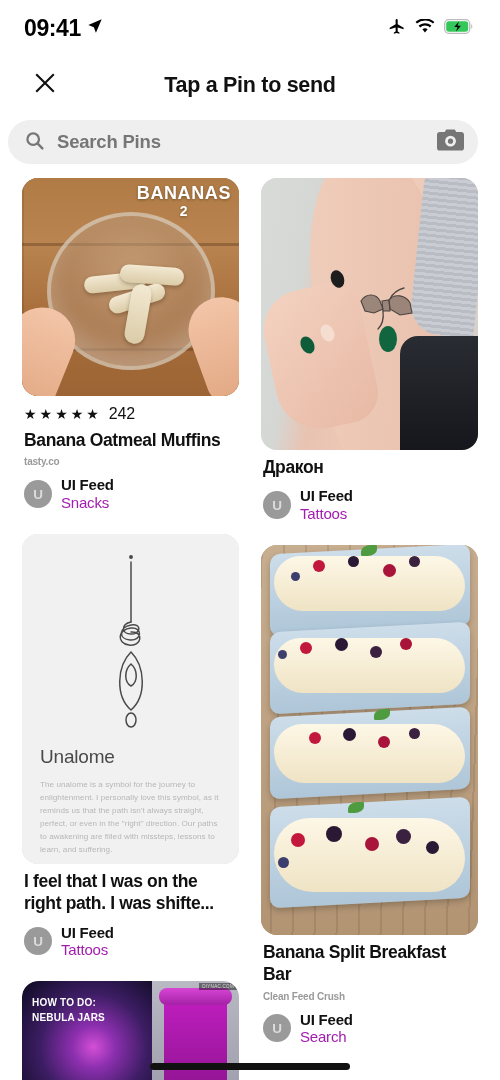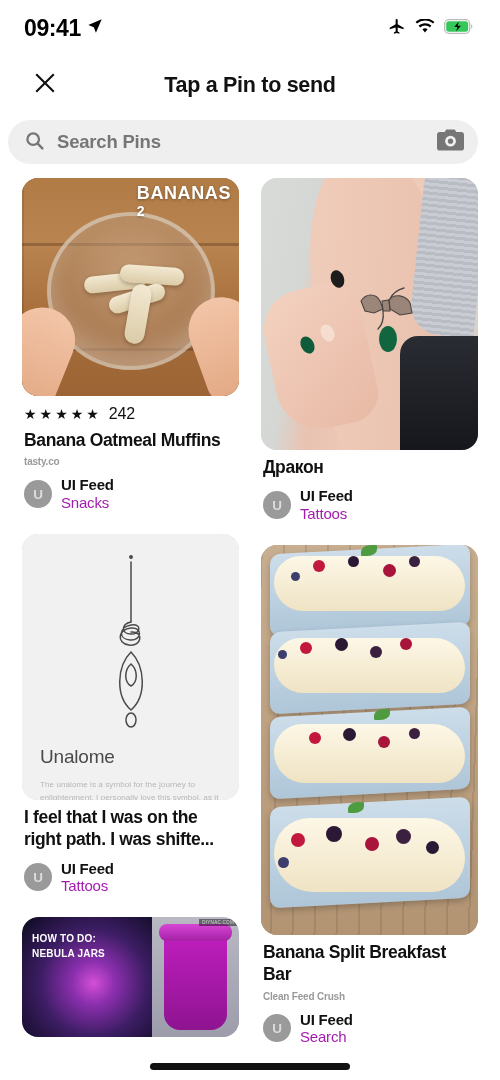--- a/index.html
+++ b/index.html
@@ -100,21 +100,21 @@
   }
   .banana-pc{
     position:absolute; background:linear-gradient(180deg,#f3e9d2,#dbcca8);
     border-radius:10px; box-shadow:0 2px 4px rgba(60,35,10,.35);
   }
   .hand{
     position:absolute; width:66px; height:104px; border-radius:34px 34px 20px 20px;
     background:linear-gradient(180deg,#f3c5a8,#e2a883);
   }
   .ov-bananas{
-    position:absolute; right:8px; top:6px; text-align:left; color:#fff;
+    position:absolute; right:8px; top:6px; text-align:center; color:#fff;
     font-weight:700; letter-spacing:0.6px; line-height:1.05;
     text-shadow:0 1px 3px rgba(0,0,0,.35);
   }
   .ov-bananas .big{ font-size:18px; display:block; }
   .ov-bananas .num{ font-size:14px; display:block; margin-top:1px; }
 
   .tattoo-img{ width:217px; height:272px; position:relative; overflow:hidden;
     background:linear-gradient(100deg,#d9dbd8 0%,#d5d7d4 22%,#e9c3b2 34%,#f0cdbb 68%,#cfd2cf 100%); }
   .t-arm{
     position:absolute; left:26%; top:-8%; width:62%; height:120%;
@@ -128,21 +128,21 @@
   .t-pants{
     position:absolute; right:0; bottom:0; width:36%; height:42%;
     background:linear-gradient(180deg,#2a2c33,#15171c); border-radius:18px 0 0 0;
   }
   .t-fingers{ position:absolute; left:4%; top:40%; width:46%; height:52%;
     background:linear-gradient(140deg,#f4d2c1,#e7b9a4); border-radius:40px 26px 30px 44px; transform:rotate(-12deg); }
   .t-nail{ position:absolute; width:13px; height:18px; border-radius:50%; background:#0f5c3a; }
   .t-dragon{ position:absolute; left:44%; top:40%; width:66px; height:44px; }
 
   .unalome-card{
-    width:217px; height:266px; background:#f1f1f1; border-radius:16px;
+    width:217px; height:330px; background:#f1f1f1; border-radius:16px;
     position:relative; padding:27px;
   }
   .una-symbol{ position:absolute; left:50%; top:18px; transform:translateX(-50%); }
   .una-h{ position:absolute; left:18px; top:212px; font-size:19px; color:#4a4a4a; letter-spacing:-0.2px; }
   .una-body{
     position:absolute; left:18px; right:16px; top:244px;
     font-size:8.1px; line-height:1.62; color:#b7b7b7; letter-spacing:0.05px;
   }
 
   .split-img{ width:217px; height:390px; position:relative; overflow:hidden;

